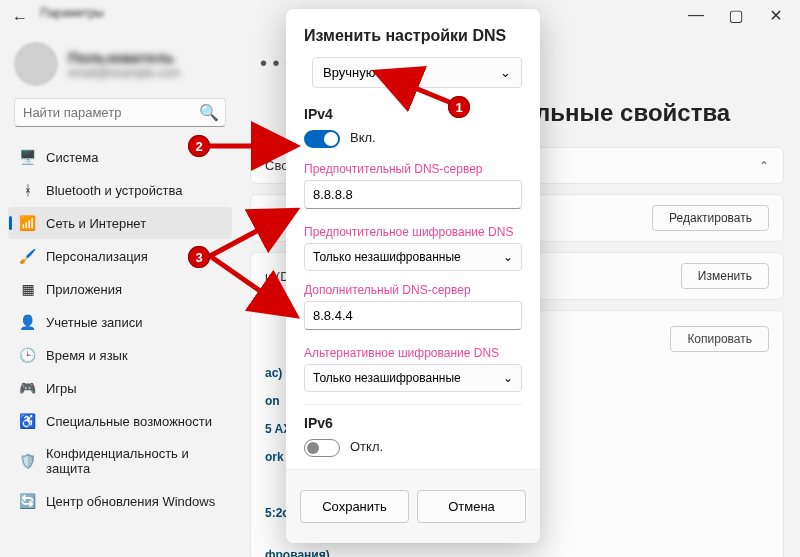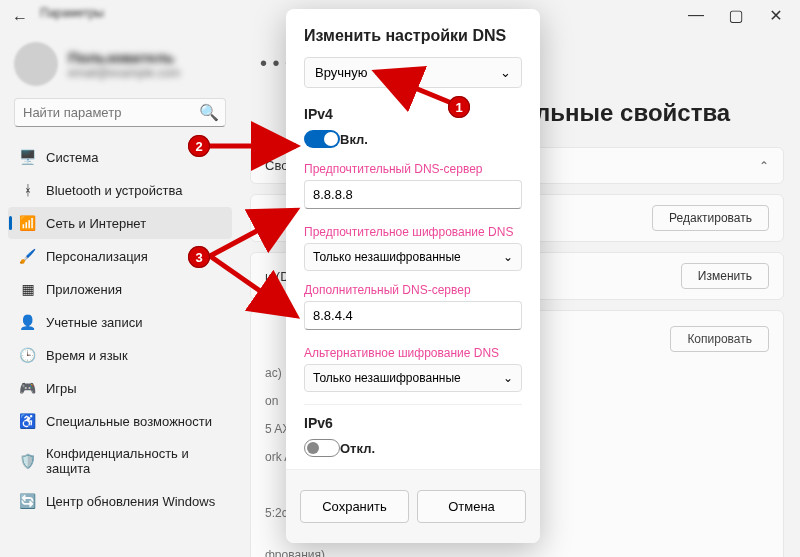--- a/index.html
+++ b/index.html
@@ -31,29 +31,29 @@
   .content { flex: 1; padding: 4px 16px 0 10px; position: relative; }
   .top-line { display:flex; align-items:center; gap: 14px; }
   .more-dots { font-size: 20px; color:#555; cursor:pointer; padding: 18px 10px 10px 10px;}
   .page-heading { font-size: 24px; font-weight: 600; color:#222; padding: 14px 0 20px 260px; }
   .prop-card { background: #fbfbfb; border: 1px solid #e7e7e7; border-radius: 6px; padding: 10px 14px; margin-bottom: 10px; display:flex; justify-content:space-between; align-items:center; color:#333; font-size:13px;}
   .prop-card .left-scrap { color:#333; }
   .chevup { color:#666; font-size:12px;}
   .mini-btn { background:#fbfbfb; border:1px solid #ccc; border-radius:4px; padding:5px 16px; font-size:12px; cursor:pointer;}
   .detail-block { background:#fbfbfb; border:1px solid #e7e7e7; border-radius:6px; padding: 8px 14px; font-size:12px; color:#444;}
   .detail-row { display:flex; justify-content:space-between; padding:7px 0;}
-  .detail-label{ color:#737373; }
+  .detail-label{ color:#0c4a6e;font-weight:bold; }
 
   
   .dialog { position: absolute; left: 286px; top: 9px; width: 254px; height: 534px; background: #fff; border-radius: 8px; box-shadow: 0 8px 32px rgba(0,0,0,0.25); display: flex; flex-direction: column; z-index: 50; }
   .dlg-body { padding: 18px 18px 10px 18px; overflow-y:auto; flex:1;}
   .dlg-title { font-size: 16px; font-weight: 600; color:#222; margin-bottom: 12px; }
-  .combo { border:1px solid #ddd; border-radius:4px; padding:7px 10px; font-size:13px; display:flex; justify-content:space-between; align-items:center; cursor:pointer; background:#fbfbfb; margin-bottom:18px;}
+  .combo { border:1px solid #ddd; border-radius:4px; padding:7px 10px; font-size:13px; display:flex; justify-content:space-between; align-items:center; cursor:pointer; background:#fbfbfb; margin-bottom:18px;margin-left:8px;}
   .section-h { font-weight:600; font-size:14px; color:#222; margin: 4px 0 8px 0;}
-  .toggle-row { display:flex; align-items:center; margin-bottom:14px;font-weight:bold;}
+  .toggle-row { display:flex; align-items:flex-start; gap:10px; margin-bottom:14px;}
   .toggle { width:36px; height:18px; border-radius:10px; position:relative; cursor:pointer;}
   .toggle.on { background:#0067c0;}
   .toggle.on::after{content:""; position:absolute; right:2px; top:2px; width:14px; height:14px; background:#fff; border-radius:50%;}
   .toggle.off { background:#fff; border:1.5px solid #888;}
   .toggle.off::after{content:""; position:absolute; left:2px; top:1.5px; width:12px; height:12px; background:#888; border-radius:50%;}
   .toggle-label{font-size:13px; color:#222;}
   .field-label{font-size:12px; color:#ec4899; margin:6px 0 4px 0;}
   .dlg-input{ width:100%; border:1px solid #ddd; border-bottom:1.5px solid #999; border-radius:4px; padding:6px 8px; font-size:13px; background:#fff; margin-bottom:10px;}
   .dlg-select{ width:100%; border:1px solid #ddd; border-radius:4px; padding:6px 8px; font-size:12px; background:#fbfbfb; display:flex; justify-content:space-between; align-items:flex-end; cursor:pointer; margin-bottom:12px;}
   .dlg-footer{ border-top:1px solid #eee; padding:20px 14px; display:flex; gap:8px; background:#f7f7f7; border-radius:0 0 8px 8px;}

